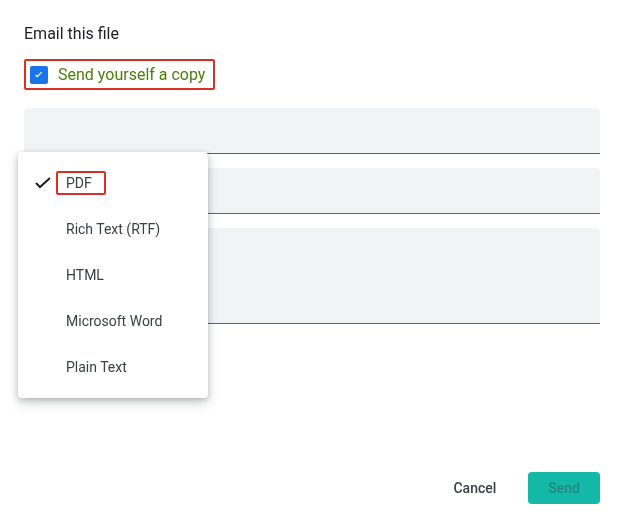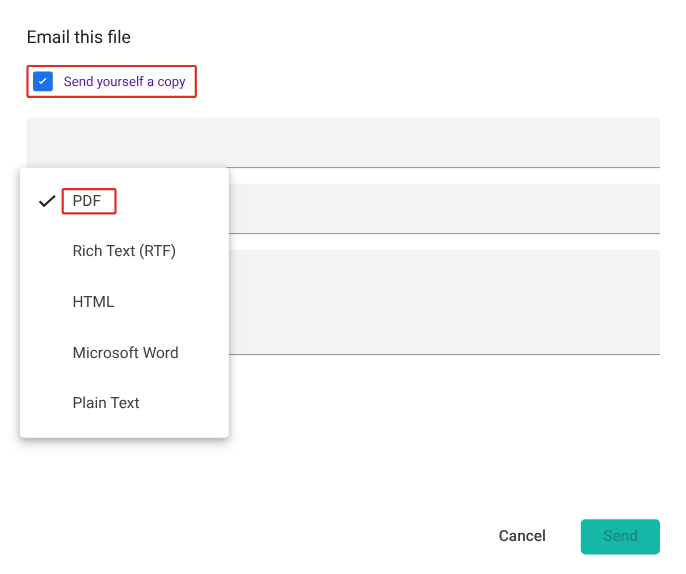--- a/index.html
+++ b/index.html
@@ -33,22 +33,22 @@
     width: 18px;
     height: 18px;
     background: #1a73e8;
     display: flex;
     align-items: center;
     justify-content: center;
     border-radius: 2px;
   }
   .checkbox svg { width: 14px; height: 14px; fill: #fff; }
   .checkbox-label {
-    font-size: 12px;
-    color: #4c1d95;
+    font-size: 16px;
+    color: #4d7c0f;
   }
   .field {
     margin-top: 18px;
     background: #f1f3f4;
     border-bottom: 1px solid #5f6368;
     padding: 14px 16px;
     font-size: 14px;
     color: #3c4043;
     border-radius: 4px 4px 0 0;
     min-height: 46px;

